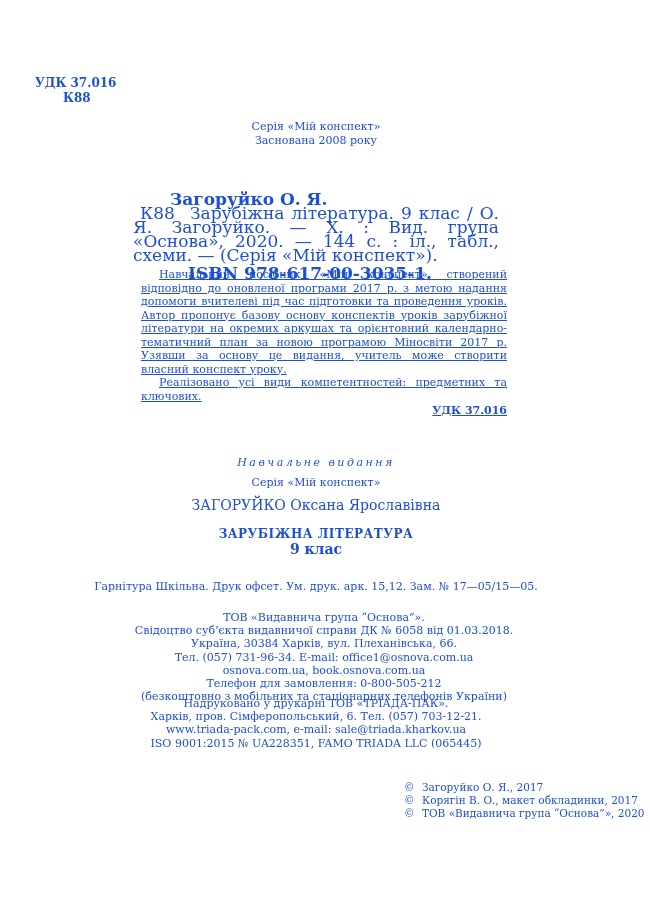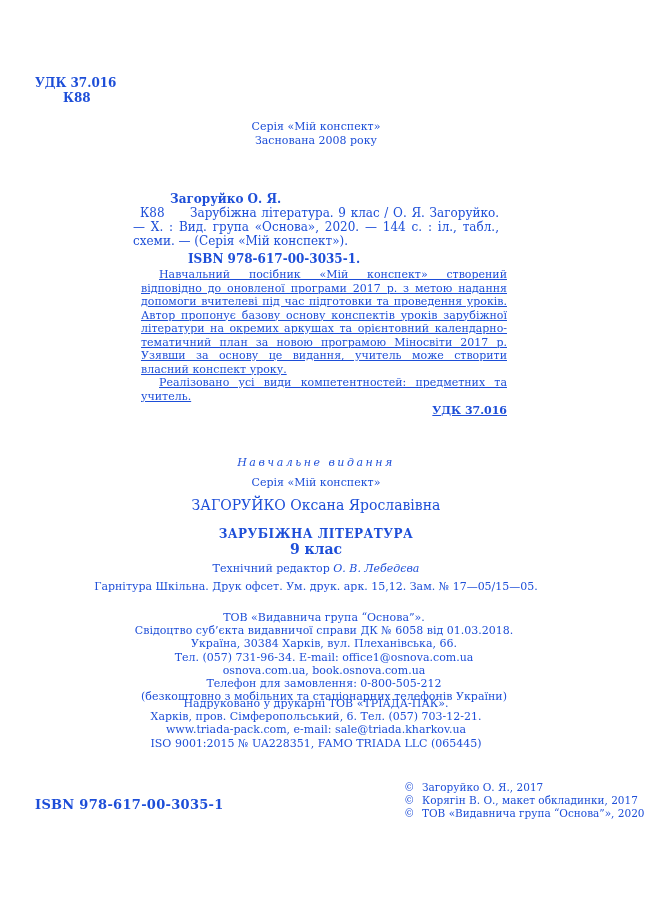--- a/index.html
+++ b/index.html
@@ -21,21 +21,21 @@
 
   
   .series-top {
     position: absolute; left: 0; top: 120px; width: 632px;
     text-align: center; font-size: 11px; line-height: 14px;
   }
 
   
   .cip {
     position: absolute; left: 133px; top: 192px; width: 366px;
-    font-size: 12px; line-height: 14px;
+    font-size: 17px; line-height: 14px;
   }
   .cip .author-heading { font-weight: bold; padding-left: 37px; }
   .cip .citation { position: relative; margin: 0; text-indent: 57px; text-align: justify; }
   .cip .k88 { position: absolute; left: 7px; top: 0; text-indent: 0; }
   .cip .cip-isbn { font-weight: bold; padding-left: 55px; margin-top: 4px; }
 
   
   .annotation {
     position: absolute; left: 141px; top: 268px; width: 366px;
     font-size: 11px; line-height: 13.5px; text-align: justify; text-decoration: underline;
@@ -103,35 +103,32 @@
   </div>
 
   <div class="cip">
     <div class="author-heading">Загоруйко О. Я.</div>
     <p class="citation"><span class="k88">К88</span><span>Зарубіжна література. 9 клас / О. Я. Загоруйко. — Х. : Вид. група «Основа», 2020. — 144 с. : іл., табл., схеми. — (Серія «Мій конспект»).</span></p>
     <div class="cip-isbn">ISBN 978-617-00-3035-1.</div>
   </div>
 
   <div class="annotation">
     <p>Навчальний посібник «Мій конспект» створений відповідно до оновленої програми 2017 р. з метою надання допомоги вчителеві під час підготовки та проведення уроків. Автор пропонує базову основу конспектів уроків зарубіжної літератури на окремих аркушах та орієнтовний календарно-тематичний план за новою програмою Міносвіти 2017 р. Узявши за основу це видання, учитель може створити власний конспект уроку.</p>
-    <p>Реалізовано усі види компетентностей: предметних та учитель.</p>
+    <p>Реалізовано усі види компетентностей: предметних та ключових.</p>
     <div class="udk-right">УДК 37.016</div>
   </div>
 
   <div class="edition">
     <div class="ed-type">Навчальне видання</div>
     <div class="ed-series">Серія «Мій конспект»</div>
     <div class="ed-author">ЗАГОРУЙКО Оксана Ярославівна</div>
     <div class="ed-title">ЗАРУБІЖНА ЛІТЕРАТУРА</div>
     <div class="ed-class">9 клас</div>
   </div>
 
-  <div class="tech-editor">
-    <span>Технічний редактор </span><span class="editor-name">О. В. Лебедєва</span>
-  </div>
 
   <div class="print-info">
     <div>Гарнітура Шкільна. Друк офсет. Ум. друк. арк. 15,12. Зам. № 17—05/15—05.</div>
   </div>
 
   <div class="publisher">
     <div>ТОВ «Видавнича група “Основа”».</div>
     <div>Свідоцтво суб’єкта видавничої справи ДК № 6058 від 01.03.2018.</div>
     <div>Україна, 30384 Харків, вул. Плеханівська, 66.</div>
     <div>Тел. (057) 731-96-34. E-mail: office1@osnova.com.ua</div>
@@ -155,15 +152,14 @@
     <div class="c-line">
       <span class="c-sign">©</span>
       <span>Корягін В. О., макет обкладинки, 2017</span>
     </div>
     <div class="c-line">
       <span class="c-sign">©</span>
       <span>ТОВ «Видавнича група “Основа”», 2020</span>
     </div>
   </div>
 
-  <div class="isbn-bottom">ISBN 978-617-00-3035-1</div>
 
 </div>
 
 </body></html>

